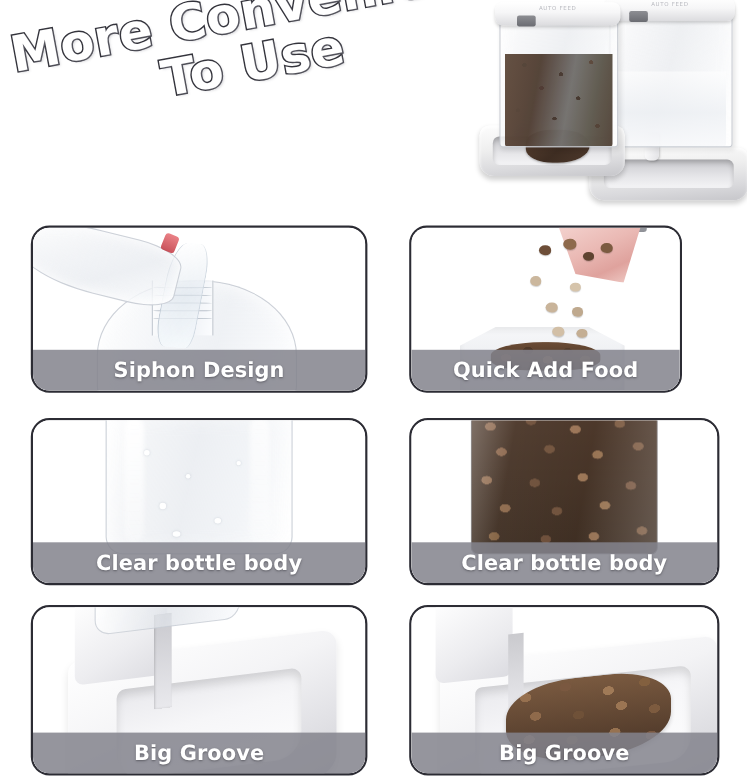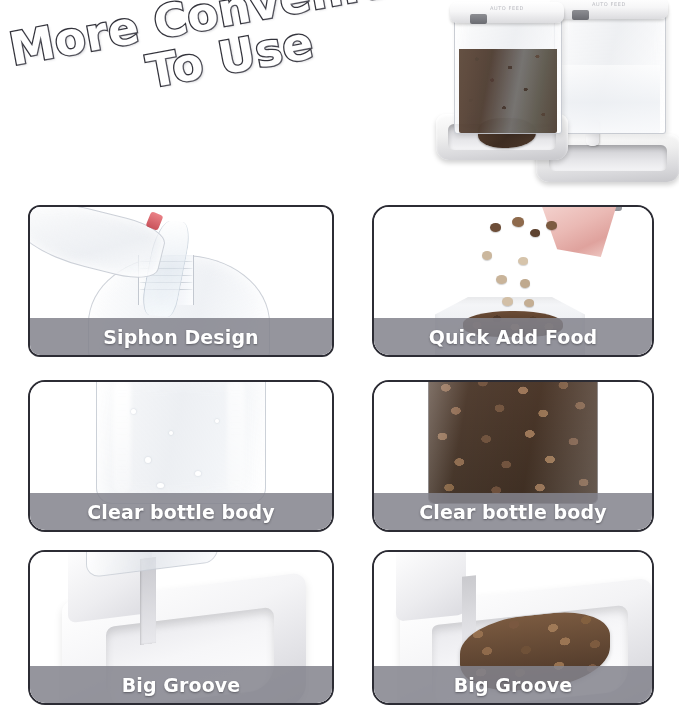--- a/index.html
+++ b/index.html
@@ -537,40 +537,40 @@
         <div class="lid-brand">AUTO FEED</div>
       </div>
       <div class="lid-latch" style="left:38px; top:14px;"></div>
     </div>
 
   </div>
 </div>
 
 <div id="feature-grid">
 
-  <div class="panel" style="left:28px; top:3px; width:306px; height:152px;border-radius:12px;">
+  <div class="panel" style="left:28px; top:3px; width:306px; height:152px;">
     <div class="panel-media art-siphon">
       <div class="big-bottle"></div>
       <div class="bottle-neck">
         <div class="thread" style="top:6px;"></div>
         <div class="thread" style="top:13px;"></div>
         <div class="thread" style="top:20px;"></div>
         <div class="thread" style="top:27px;"></div>
         <div class="thread" style="top:34px;"></div>
       </div>
       <div class="water-stream"></div>
       <div class="pour-bottle"></div>
       <div class="pour-cap"></div>
     </div>
     <div class="panel-label">
       <span>Siphon Design</span>
     </div>
   </div>
 
-  <div class="panel" style="left:372px; top:3px; width:282px; height:152px;">
+  <div class="panel" style="left:372px; top:3px; width:248px; height:152px;border-radius:16px;">
     <div class="panel-media art-quickfood">
       <div class="scoop-top"></div>
       <div class="scoop"></div>
       <div class="food-tray"></div>
       <div class="kibble-pile"></div>
       <div class="pellet" style="left:116px; top:16px; width:11px; height:9px; background:#6d4e38;"></div>
       <div class="pellet" style="left:138px; top:10px; width:12px; height:10px; background:#8e6a4c;"></div>
       <div class="pellet" style="left:156px; top:22px; width:10px; height:8px; background:#5e4330;"></div>
       <div class="pellet" style="left:172px; top:14px; width:11px; height:9px; background:#7c5b41;"></div>
       <div class="pellet" style="left:108px; top:44px; width:10px; height:9px; background:#cbb79d;"></div>

